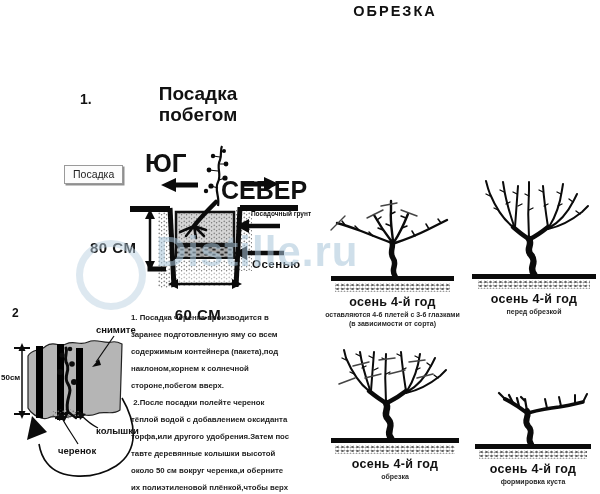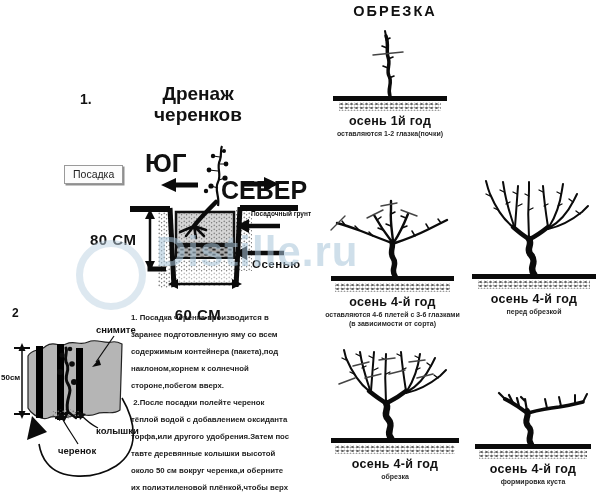--- a/index.html
+++ b/index.html
@@ -50,34 +50,20 @@
         <rect x="4.4" y="2.7" width="3.2" height="1.8" fill="#2b2b2b"></rect>
       </pattern>
     </defs>
   </svg>
 
   <div class="abs wm-circle" style="left:76px;top:240px;"></div>
   <div class="abs wm-text" style="left:156px;top:228px;">Distille.ru</div>
 
   <div class="abs main-title" style="left:330px;top:3px;width:130px;">ОБРЕЗКА</div>
 
-  <div class="panel" style="left:329px;top:28px;width:122px;">
-    <svg width="122" height="74" viewBox="0 0 122 74">
-      <g stroke="#0b0b0b" fill="none" stroke-linecap="round">
-        <path d="M61,68 C58,60 64,55 60,48 C57,42 62,36 59,29 C57,23 60,16 57,8" stroke-width="3.5"></path>
-        <path d="M57,8 L56,3" stroke-width="2"></path>
-        <path d="M60,50 L65,48 M59,40 L54,38 M59,31 L64,29 M58,20 L53,18 M57,12 L61,10" stroke-width="1.6"></path>
-        <path d="M44,27 L74,24" stroke="#444" stroke-width="1.5"></path>
-      </g>
-      <rect x="4" y="68" width="114" height="5" fill="#0b0b0b"></rect>
-    </svg>
-    <div class="stipple"></div>
-    <div class="cap">осень 1й год</div>
-    <div class="note">оставляются 1-2 глазка(почки)</div>
-  </div>
 
 
   <div class="panel" style="left:325px;top:186px;width:135px;">
     <svg width="135" height="97" viewBox="0 0 135 97">
       <g stroke="#0b0b0b" fill="none" stroke-linecap="round">
         <path d="M70,90 C65,83 73,79 68,72 C64,66 69,61 67,56" stroke-width="5.5"></path>
         <path d="M67,57 C56,53 46,49 36,45 C28,42 20,39 12,37" stroke-width="2.4"></path>
         <path d="M67,56 C60,47 54,38 49,29" stroke-width="2.4"></path>
         <path d="M68,55 C67,45 65,35 66,24 L66,15" stroke-width="2.4"></path>
         <path d="M69,56 C75,47 79,38 83,28" stroke-width="2.4"></path>
@@ -150,21 +136,21 @@
         <path d="M58,24 L56,12 M56,14 L52,10" stroke-width="2.2"></path>
       </g>
       <rect x="6" y="57" width="116" height="5" fill="#0b0b0b"></rect>
     </svg>
     <div class="stipple"></div>
     <div class="cap">осень 4-й год</div>
     <div class="note">формировка куста</div>
   </div>
 
   <div class="abs step-num" style="left:80px;top:91px;">1.</div>
-  <div class="abs plant-title" style="left:128px;top:83px;width:140px;">Дренаж черенков</div>
+  <div class="abs plant-title" style="left:128px;top:83px;width:140px;">Посадка побегом</div>
 
   <div class="abs posadka-btn" style="left:64px;top:165px;">Посадка</div>
 
   <div class="abs dir-label" style="left:145px;top:148px;font-size:26px;">ЮГ</div>
   <div class="abs dir-label" style="left:221px;top:152px;font-size:25px;margin-top:24px;">СЕВЕР</div>
 
   <svg class="abs" style="left:160px;top:177px;" width="40" height="16" viewBox="0 0 40 16">
     <line x1="38" y1="8" x2="14" y2="8" stroke="#0b0b0b" stroke-width="5"></line>
     <polygon points="1,8 16,1 16,15" fill="#0b0b0b"></polygon>
   </svg>
@@ -218,21 +204,21 @@
     <line x1="48" y1="88" x2="106" y2="88" stroke="#0b0b0b" stroke-width="2.5"></line>
     <polygon points="40,88 50,83 50,93" fill="#0b0b0b"></polygon>
     <polygon points="114,88 104,83 104,93" fill="#0b0b0b"></polygon>
 
     <line x1="152" y1="30" x2="118" y2="30" stroke="#0b0b0b" stroke-width="4.5"></line>
     <polygon points="108,30 121,23 121,37" fill="#0b0b0b"></polygon>
     <line x1="156" y1="57" x2="116" y2="57" stroke="#0b0b0b" stroke-width="4.5"></line>
     <polygon points="106,57 119,50 119,64" fill="#0b0b0b"></polygon>
   </svg>
 
-  <div class="abs meas" style="left:90px;top:231px;">80 СМ</div>
+  <div class="abs meas" style="left:90px;top:239px;">80 СМ</div>
   <div class="abs meas" style="left:165px;top:290px;width:66px;text-align:center;margin-top:16px;">60 СМ</div>
   <div class="abs soil-label" style="left:246px;top:210px;">Посадочный грунт</div>
   <div class="abs drain-label" style="left:252px;top:258px;">Осенью</div>
 
   <div class="abs instructions" style="left:131px;top:309px;">1. Посадка черенка производится в
 заранее подготовленную яму со всем
 содержимым контейнера (пакета),под
 наклоном,корнем к солнечной
 стороне,побегом вверх.
  2.После посадки полейте черенок

